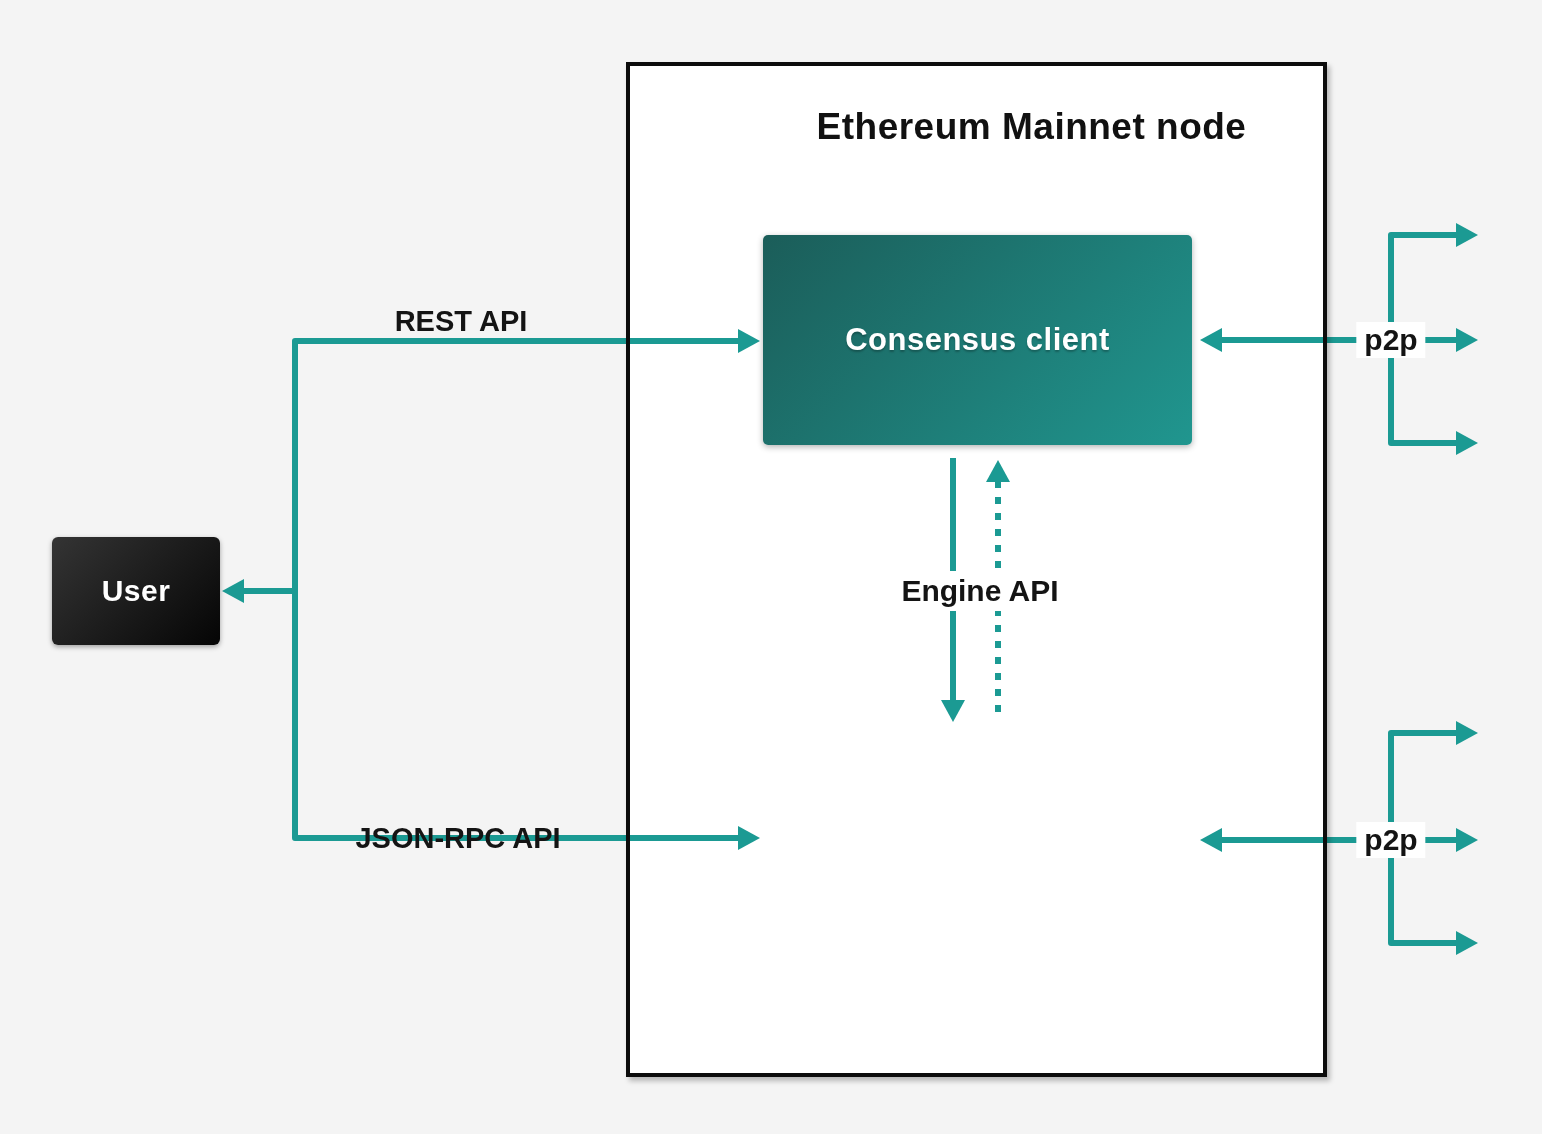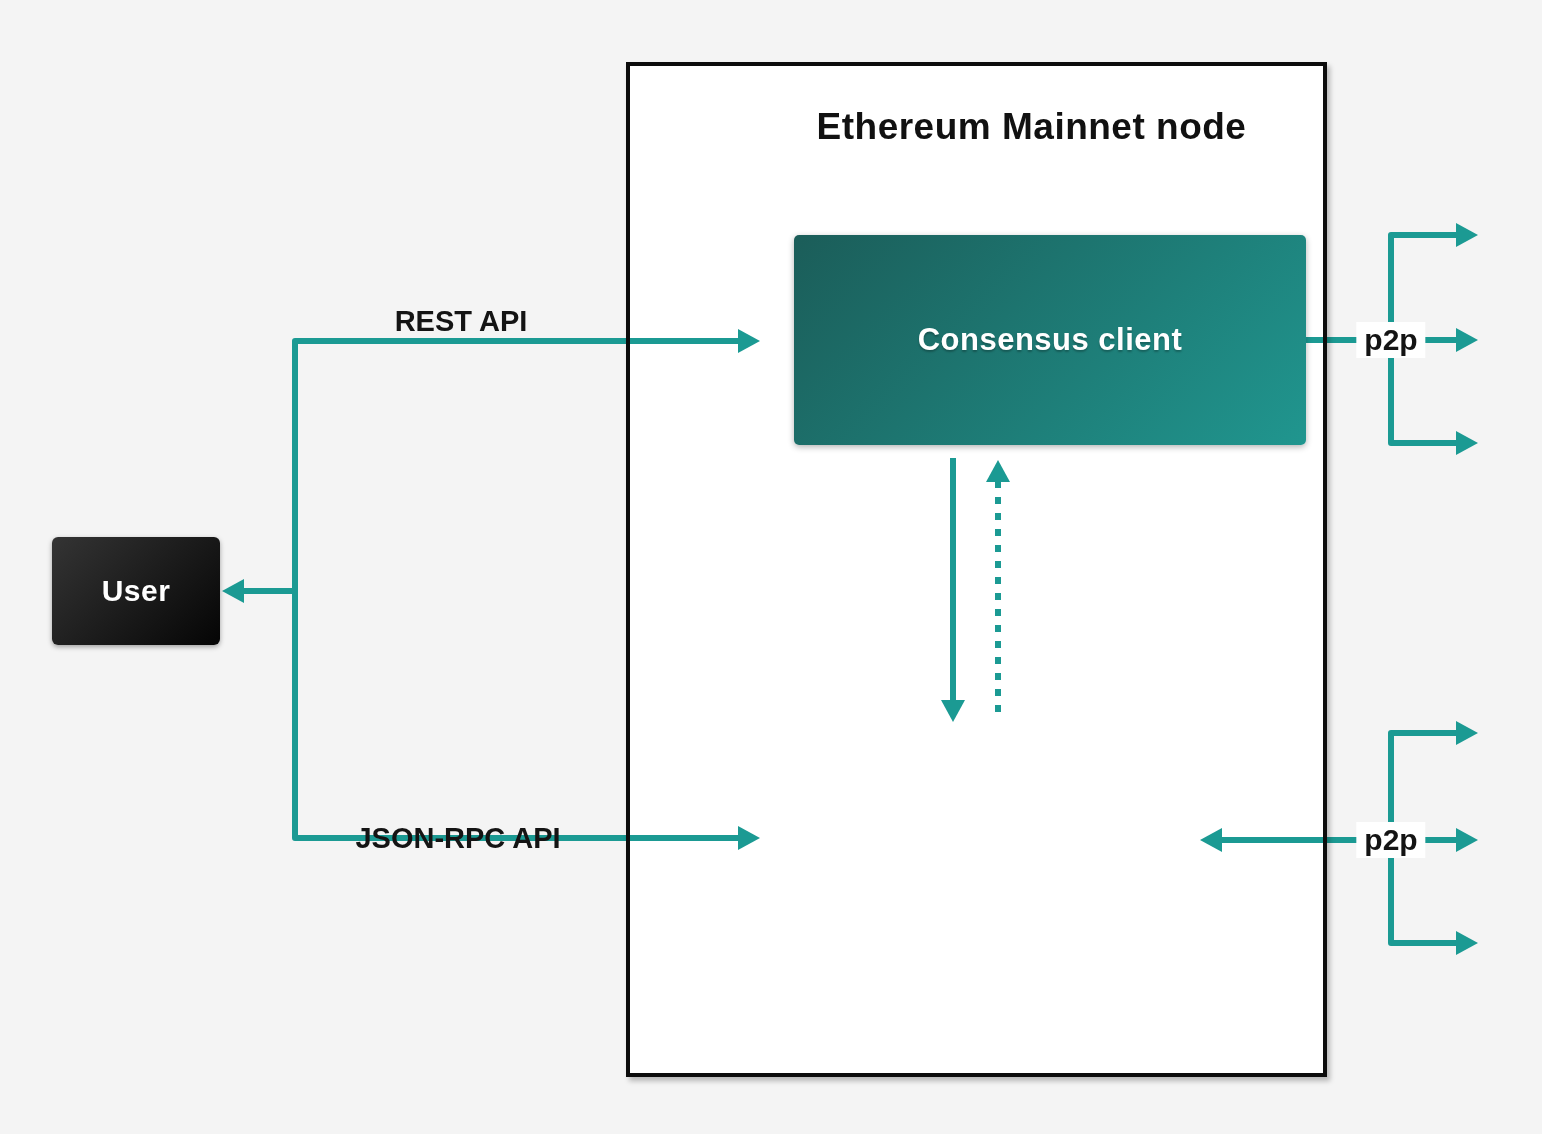--- a/index.html
+++ b/index.html
@@ -55,29 +55,28 @@
     text-align: center;
     font-size: 37px;
     font-weight: bold;
     color: #111111;
     letter-spacing: 0.5px;
     z-index: 4;
   }
 
   .client-box {
     position: absolute;
-    width: 512px; height: 210px;
+    width: 429px; height: 210px;
     border-radius: 5px;
     background: linear-gradient(135deg, #1b5d59 0%, #20968f 100%);
     box-shadow: 0 2px 6px rgba(0,0,0,0.30);
     display: flex;
     align-items: center;
     justify-content: center;
     z-index: 4;
-    margin-left: 31px;
   }
   .client-box .client-label {
     color: #ffffff;
     font-size: 31px;
     font-weight: bold;
     letter-spacing: 0.5px;
     text-shadow: 0 2px 2px rgba(0,0,0,0.25);
   }
   #consensus-box { left: 763px; top: 235px; }
   #execution-box { left: 763px; top: 733px; }
@@ -159,16 +158,17 @@
   <div class="client-box" id="consensus-box">
     <span class="client-label">Consensus client</span>
   </div>
 
   <div class="user-box">
     <span class="user-label">User</span>
   </div>
 
   <div class="edge-label" id="rest-api-label">REST API</div>
   <div class="edge-label" id="json-rpc-label">JSON-RPC API</div>
+  <div class="edge-label" id="engine-api-label">Engine API</div>
   <div class="edge-label" id="p2p-top-label">p2p</div>
   <div class="edge-label" id="p2p-bottom-label">p2p</div>
 
 </div>
 
 </body></html>

